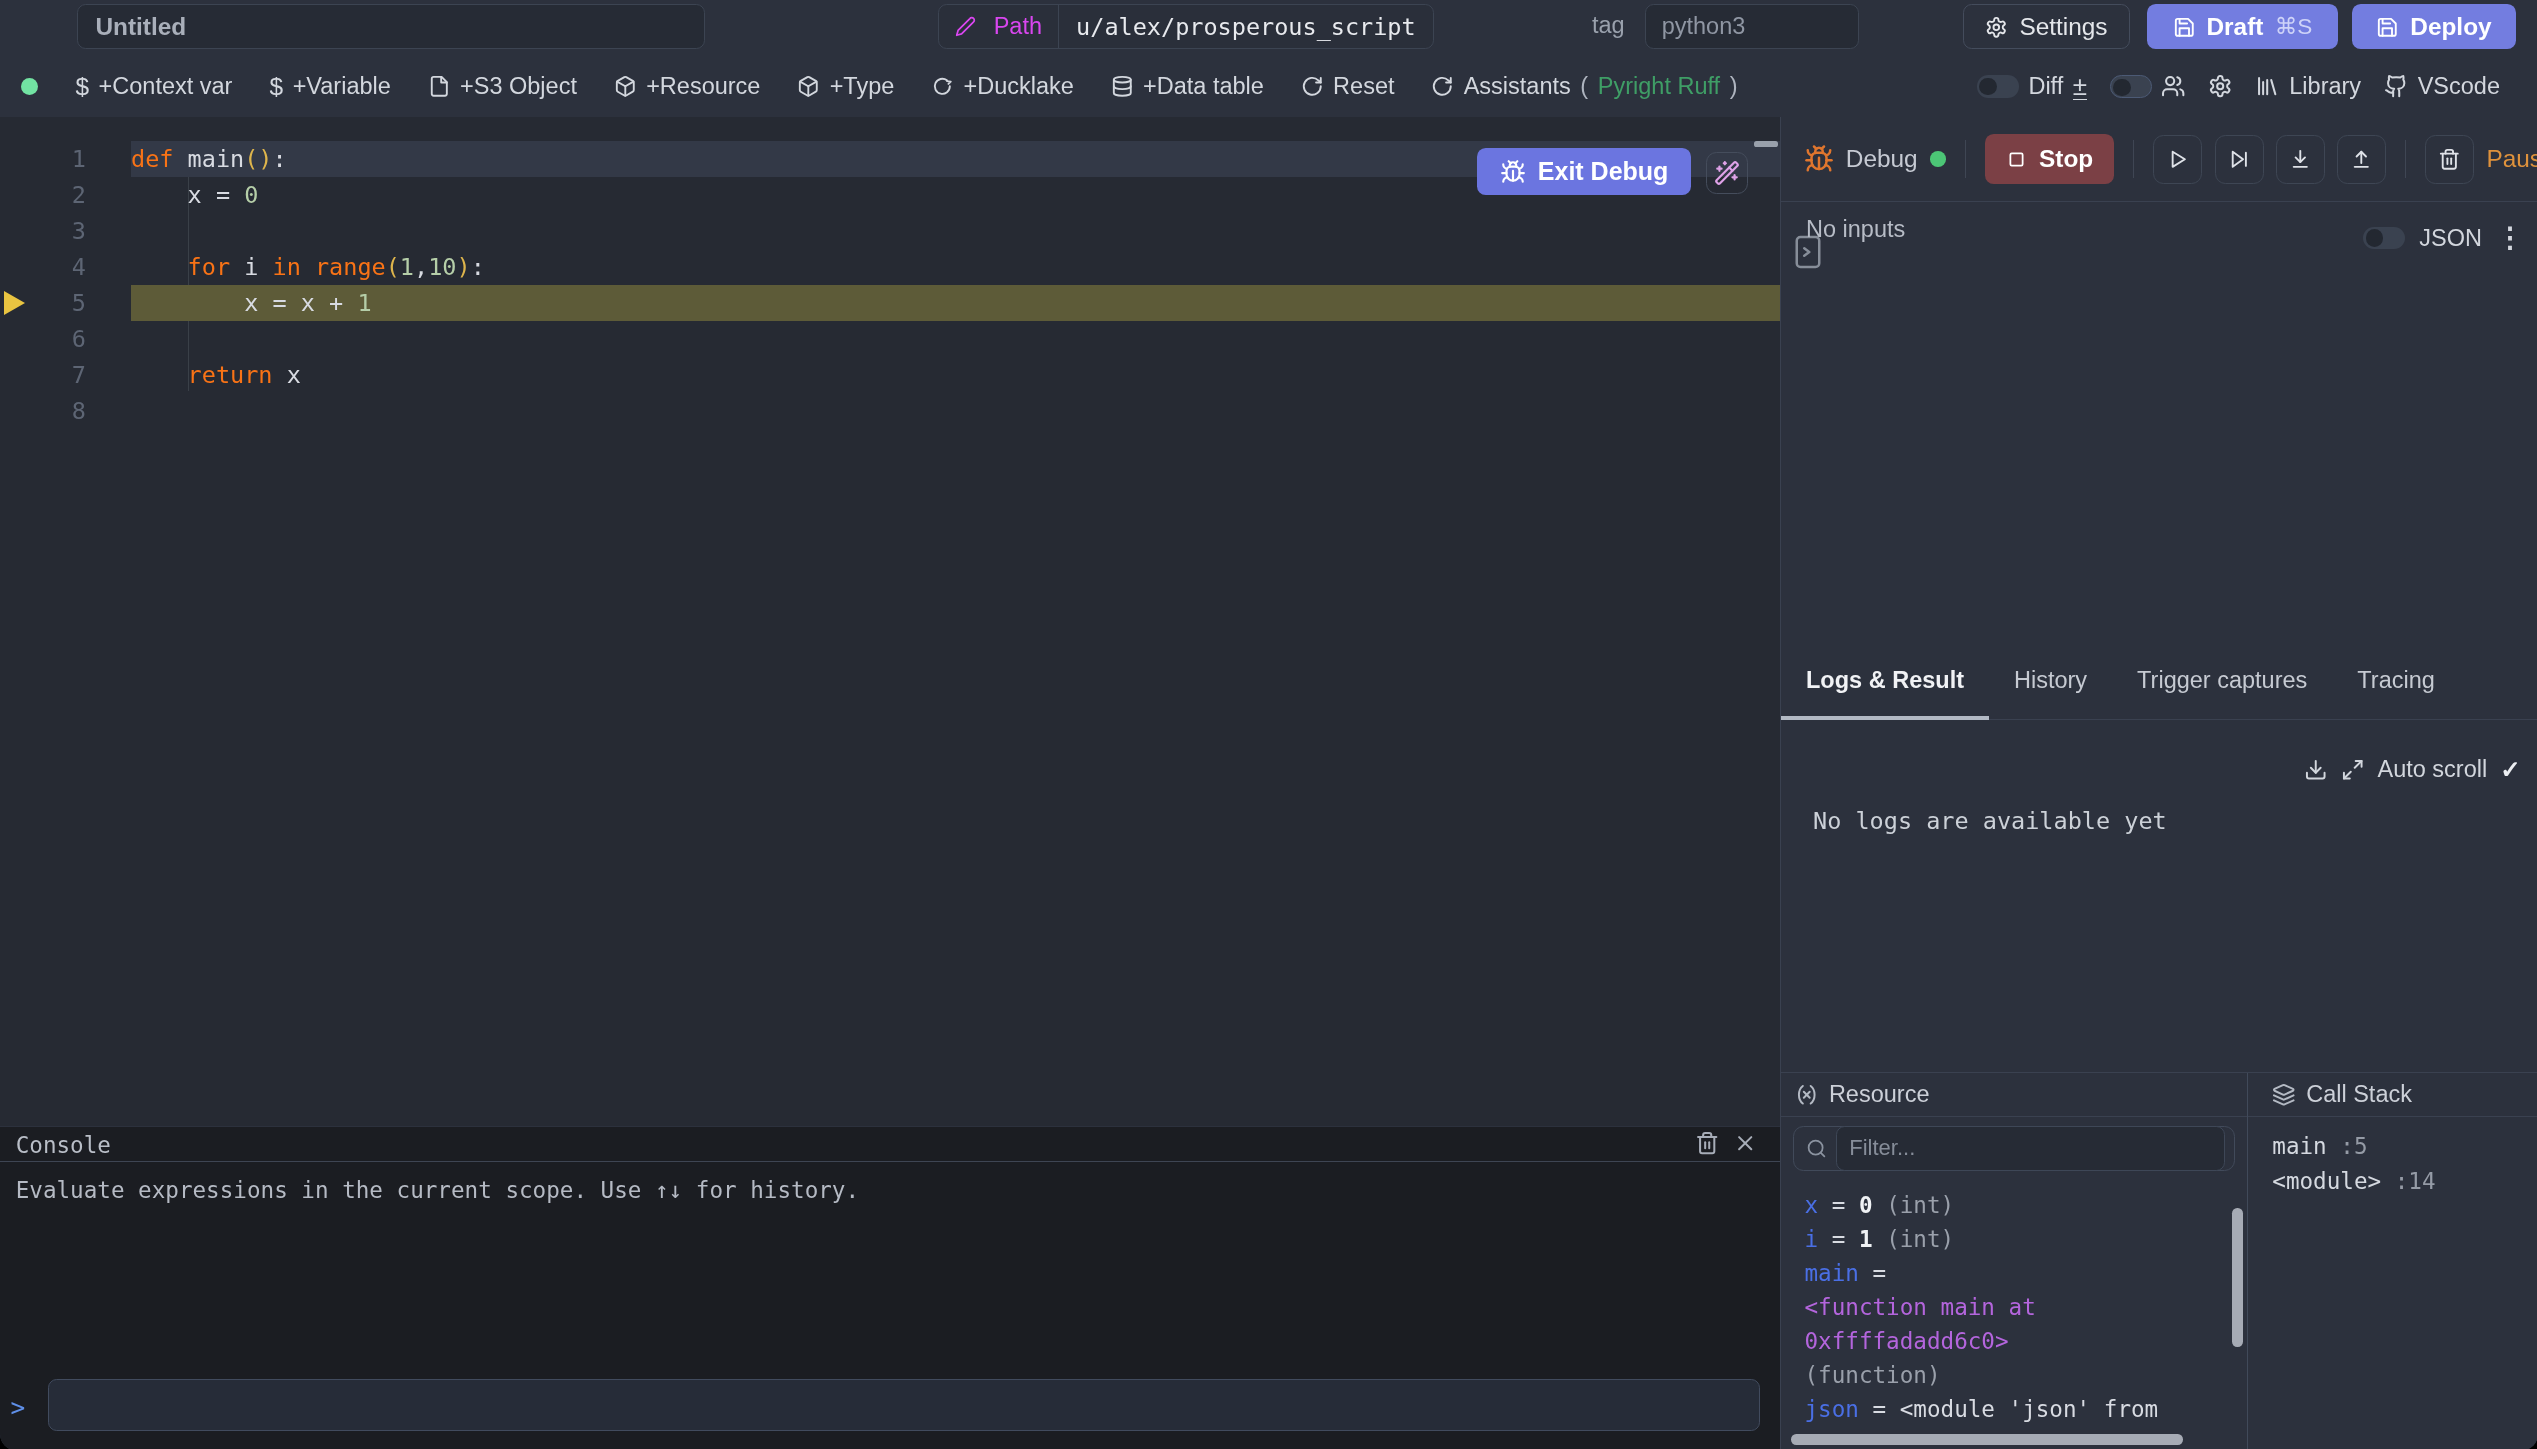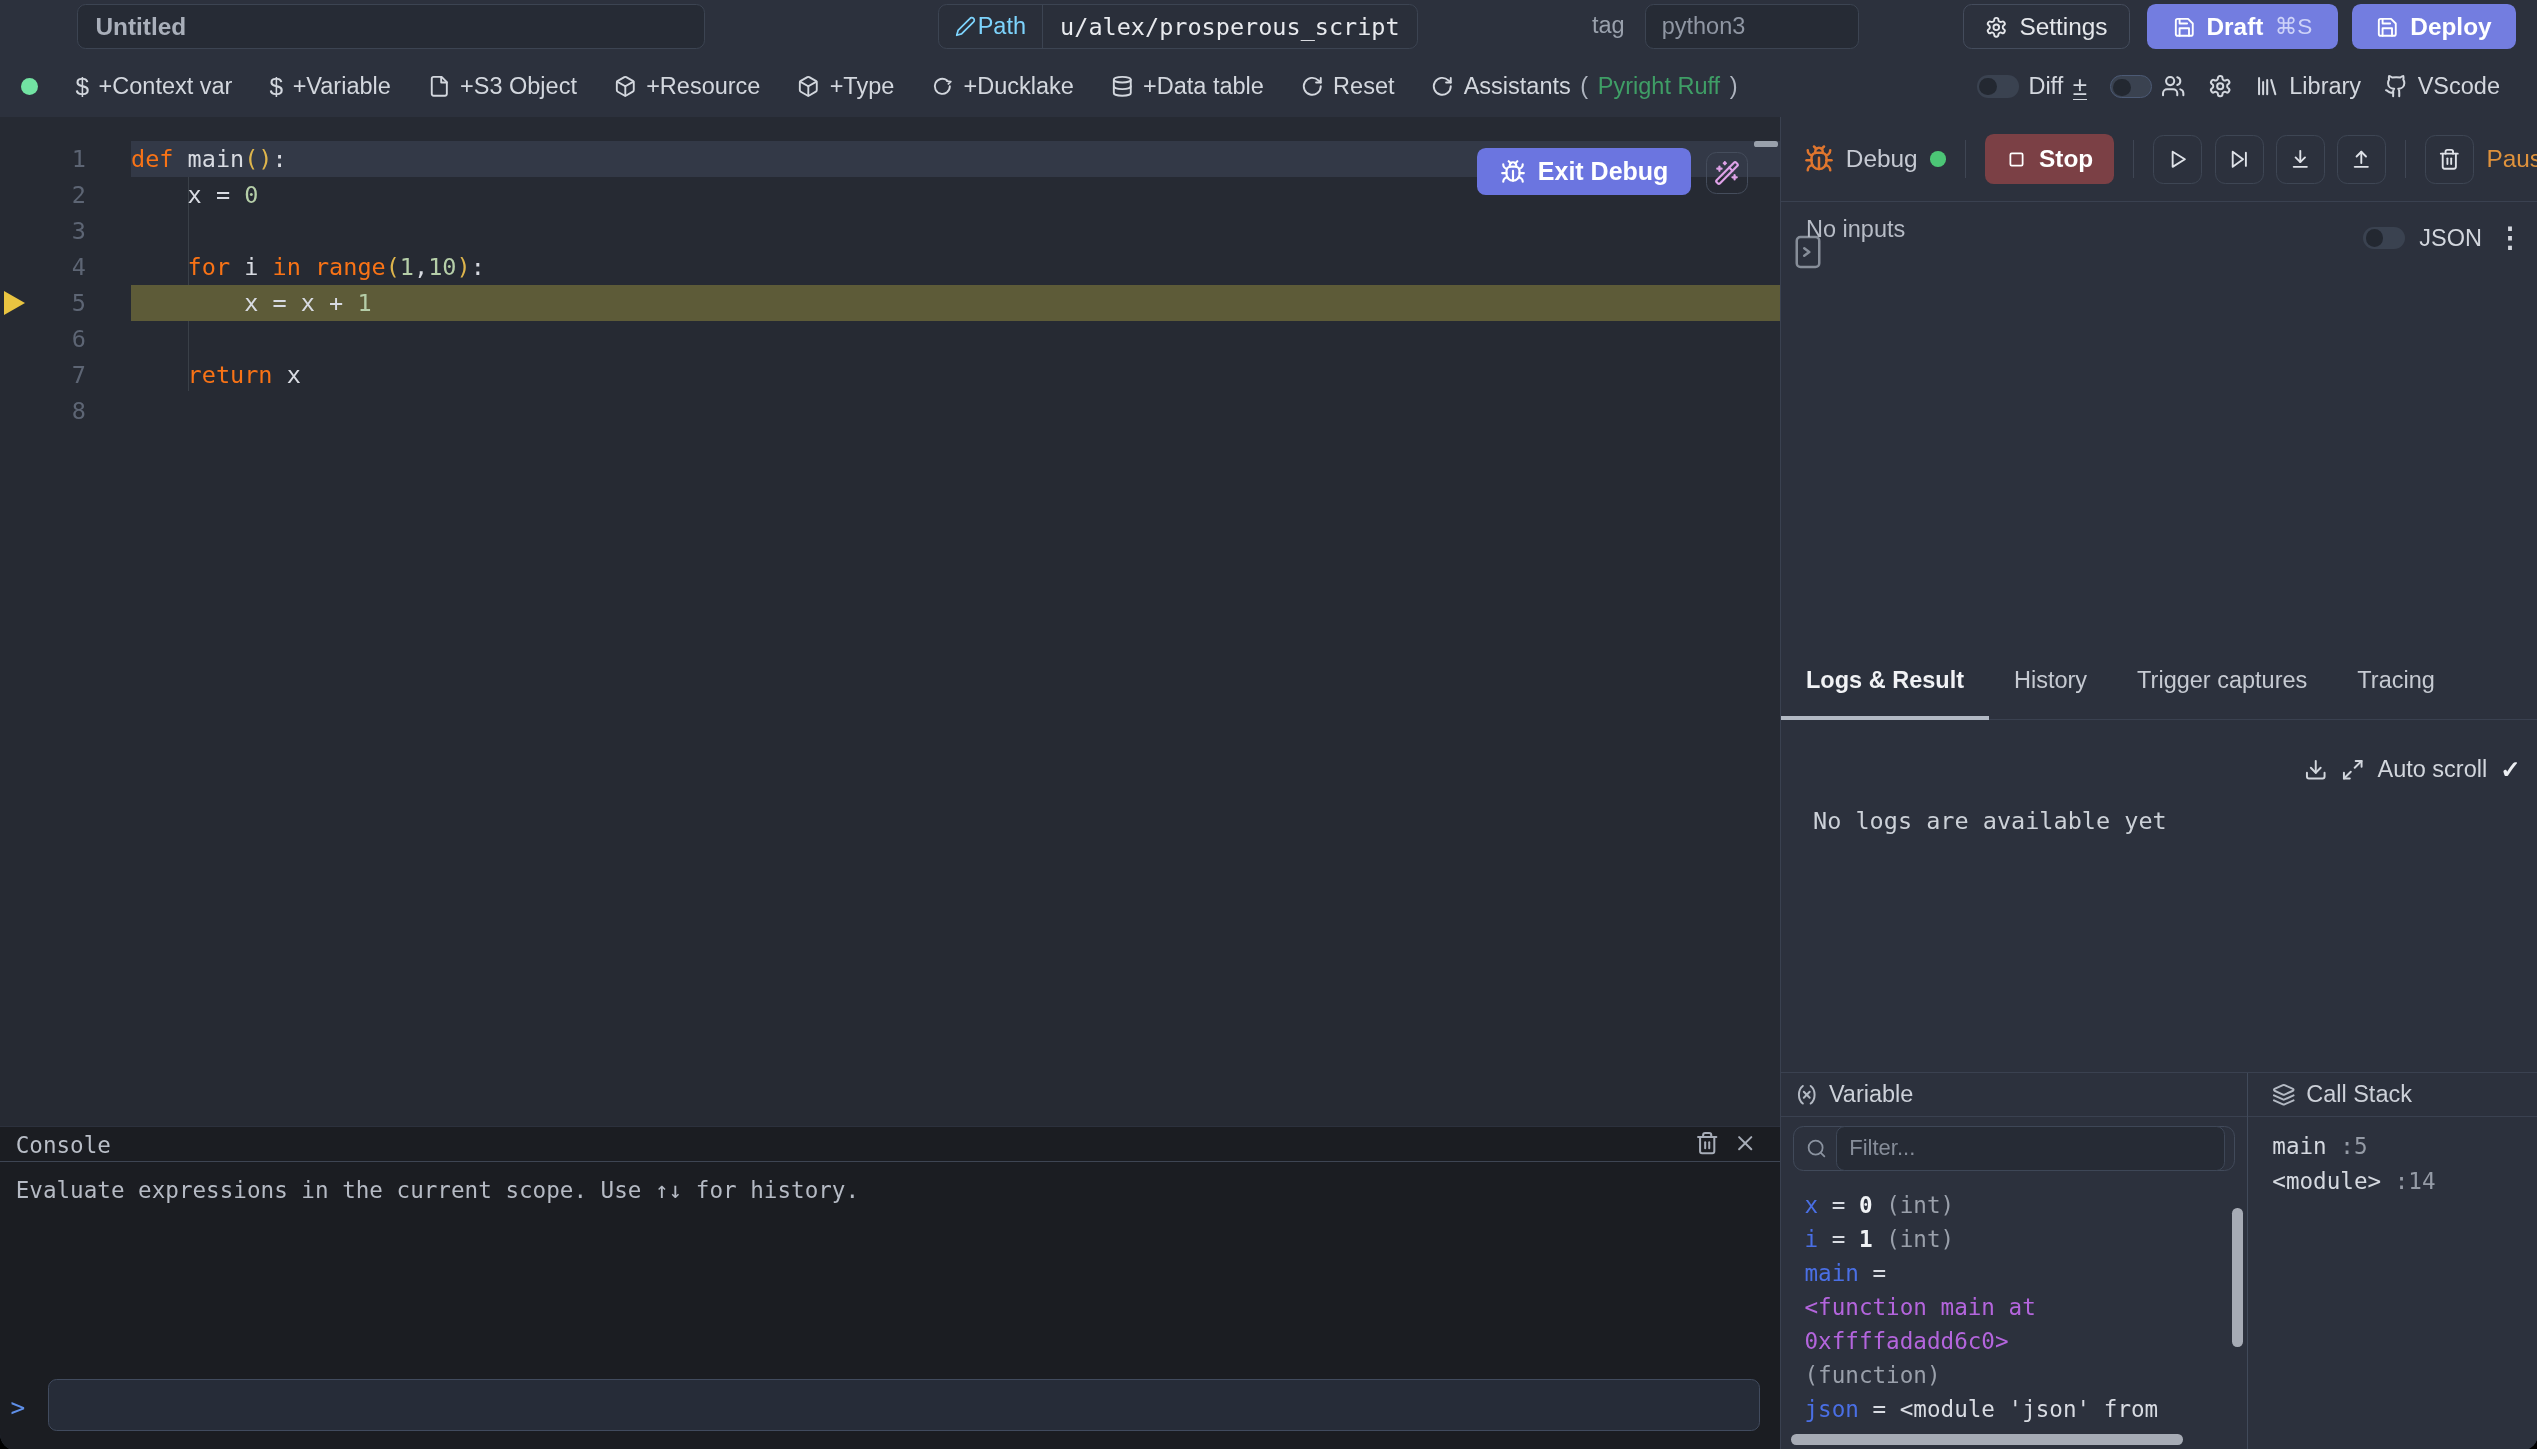--- a/index.html
+++ b/index.html
@@ -8,22 +8,22 @@
   .window { position:absolute; inset:0; background:#2c313d; overflow:hidden;
             border-radius:0 0 15.7px 15.7px; color:#d3d7de; }
 
   
   .topbar { position:absolute; left:0; top:0; width:100%; height:56px; }
   .name-input { position:absolute; left:77px; top:4.4px; width:628px; height:45px;
     background:#262b35; border:0.9px solid #3c4452; border-radius:8.7px; color:#a9afba;
     font-size:24.4px; font-weight:600; padding:0 17.4px; outline:none; font-family:"Liberation Sans",sans-serif; }
   .path-group { position:absolute; left:938px; top:4.4px; height:45px; display:flex; align-items:center;
     background:#2a2f3a; border:0.9px solid #3c4452; border-radius:8.7px; overflow:hidden; }
-  .path-left { display:flex; align-items:center; gap:2px; padding:0 15.7px; height:100%;
-    border-right:0.9px solid #3c4452; color:#7dd3fc; font-size:23.5px; }
+  .path-left { display:flex; align-items:center; gap:18px; padding:0 15.7px; height:100%;
+    border-right:0.9px solid #3c4452; color:#d946ef; font-size:23.5px; }
   .path-value { padding:0 17.4px; font-family:"DejaVu Sans Mono",monospace; font-size:23.5px; color:#e8eaee; }
   .tag-label { position:absolute; left:1592px; top:12.2px; font-size:23.5px; color:#9aa1ad; }
   .tag-input { position:absolute; left:1645px; top:4.4px; width:214px; height:45px;
     background:#262b35; border:0.9px solid #3c4452; border-radius:8.7px; color:#f0abfc;
     font-size:23.5px; padding:0 15.7px; outline:none; font-family:"Liberation Sans",sans-serif; }
   .tag-input::placeholder { color:#8f96a3; }
   .btn { display:flex; align-items:center; gap:11.3px; justify-content:center; border-radius:8.7px;
     font-size:24.4px; cursor:pointer; }
   .settings-btn { position:absolute; left:1963px; top:4.4px; width:167px; height:45px;
     border:0.9px solid #444c5c; color:#e4e6ea; }
@@ -534,21 +534,21 @@
       <div class="vars-col">
         <div class="mini-header">
           <span class="hico">
             <svg class="ic" width="23.5" height="23.5" viewBox="0 0 24 24">
                 <path d="M8 21s-4-3-4-9 4-9 4-9"></path>
                 <path d="M16 3s4 3 4 9-4 9-4 9"></path>
                 <path d="m15 9-6 6"></path>
                 <path d="m9 9 6 6"></path>
               </svg>
           </span>
-          <span>Variable</span>
+          <span>Resource</span>
         </div>
         <div class="filter-wrap">
           <span style="display:flex">
             <svg class="ic" width="21" height="21" viewBox="0 0 24 24">
                 <circle cx="11" cy="11" r="8"></circle>
                 <path d="m21 21-4.3-4.3"></path>
               </svg>
           </span>
           <input class="filter-input" placeholder="Filter..." style="">
         </div>

